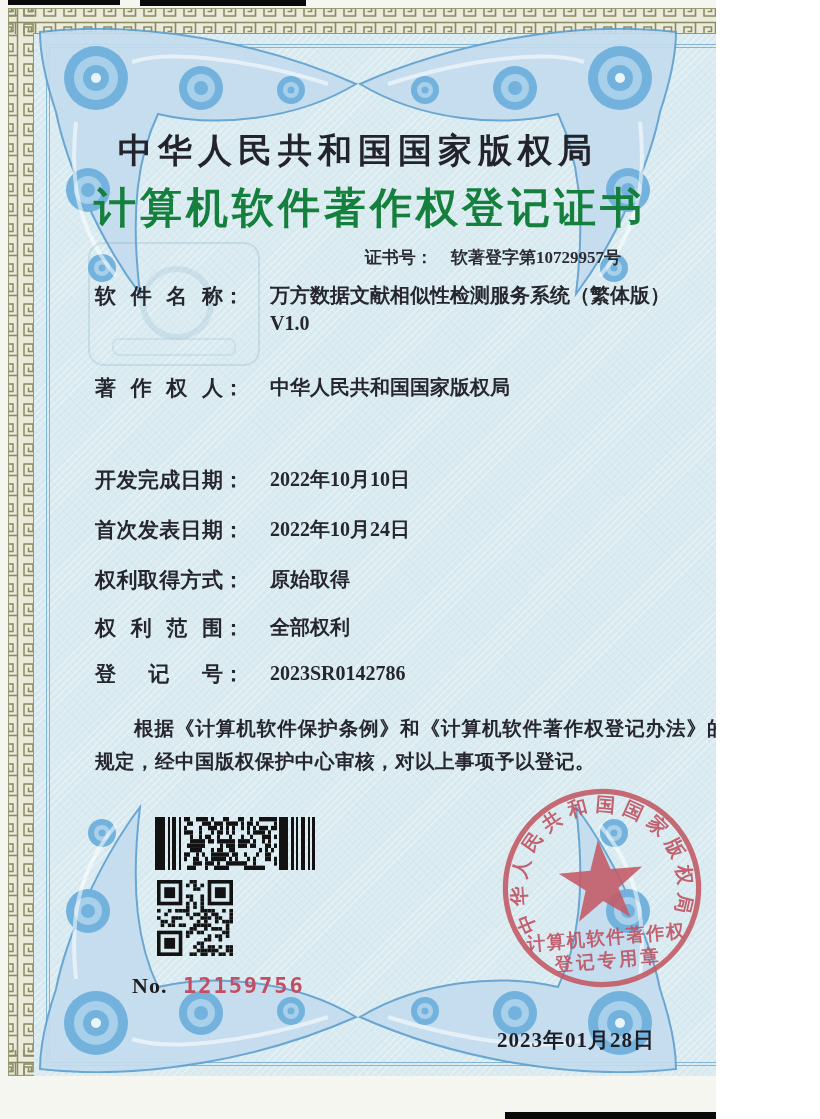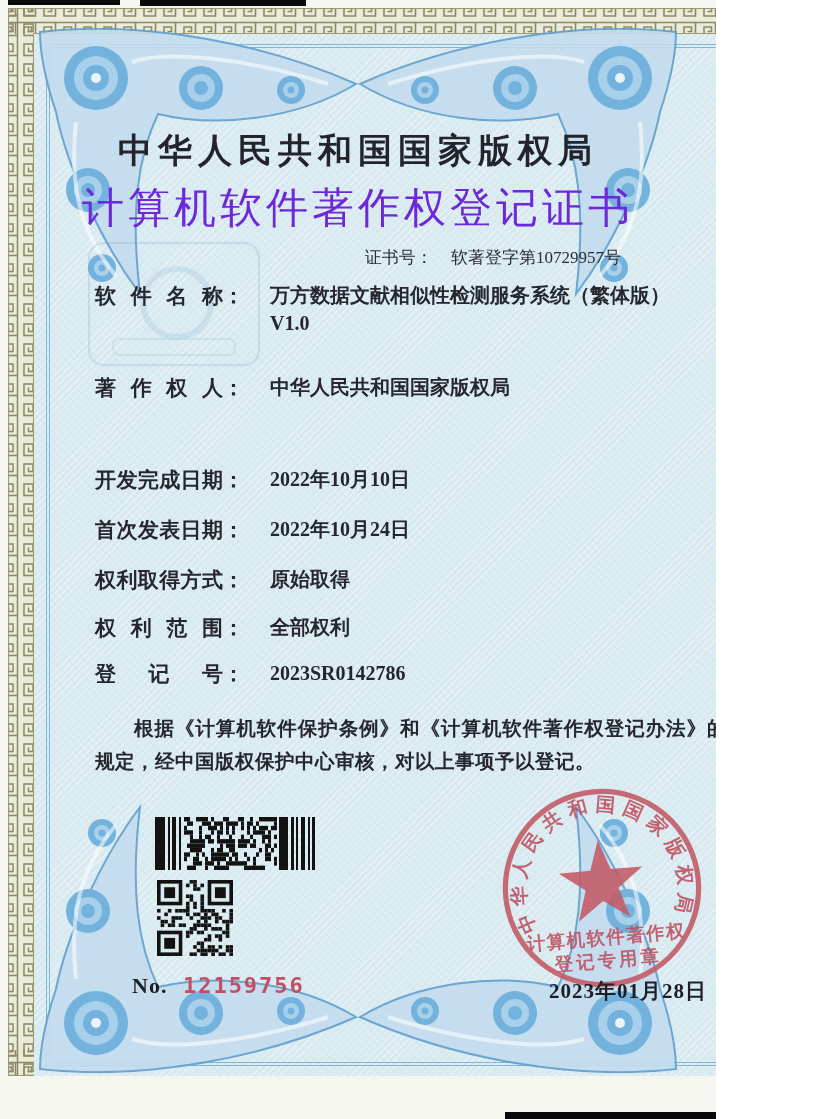--- a/index.html
+++ b/index.html
@@ -27,43 +27,43 @@
   #watermark{position:absolute;left:88px;top:242px;width:168px;height:120px;
              border:2px solid rgba(120,165,195,.30);border-radius:16px;opacity:.8;}
   #watermark .wm-ring{position:absolute;left:50px;top:22px;width:62px;height:62px;border-radius:50%;
              border:6px solid rgba(120,165,195,.22);}
   #watermark .wm-base{position:absolute;left:22px;bottom:8px;width:120px;height:14px;border-radius:7px;
              border:2px solid rgba(120,165,195,.20);}
   
   .authority{position:absolute;left:0;top:128px;width:100%;text-align:center;
              font-size:34px;font-weight:700;letter-spacing:6px;color:#23232c;}
   .cert-title{position:absolute;left:0;top:180px;width:100%;text-align:center;
-             font-size:42px;font-weight:400;letter-spacing:4px;color:#6d28d9;}
-  .certno{position:absolute;right:95px;top:246px;font-size:17px;font-weight:400;color:#2b2b33;}
+             font-size:42px;font-weight:700;letter-spacing:4px;color:#15803d;padding-left:12px;}
+  .certno{position:absolute;right:95px;top:246px;font-size:17px;font-weight:700;color:#2b2b33;}
   .certno .v{margin-left:14px;}
   .row{position:absolute;left:95px;white-space:nowrap;}
   .lbl{display:inline-block;width:128px;text-align:justify;text-align-last:justify;
        font-size:21px;font-weight:700;color:#26262e;white-space:pre;vertical-align:top;}
   .colon{font-size:21px;font-weight:700;color:#26262e;vertical-align:top;}
   .val{display:inline-block;margin-left:22px;font-size:20px;font-weight:700;color:#26262e;
        vertical-align:top;white-space:normal;}
   .val .vline{line-height:27.5px;}
   .statement{position:absolute;left:95px;top:712px;width:632px;font-size:19.5px;font-weight:600;
              color:#26262e;line-height:33px;text-indent:2em;text-align:justify;letter-spacing:.5px;}
   
   #barcode{position:absolute;left:155px;top:817px;width:167px;height:53px;}
   #qrcode{position:absolute;left:157px;top:880px;width:76px;height:76px;}
   
   .serial{position:absolute;left:132px;top:973px;font-size:22px;color:#1d1d1d;text-align:center;}
   .serial .no{font-weight:600;letter-spacing:1px;}
   .serial .num{font-family:"DejaVu Sans Mono",monospace;font-weight:600;color:#c34e63;
                letter-spacing:2px;margin-left:10px;}
   
   #seal{position:absolute;left:497px;top:783px;width:210px;height:210px;transform:rotate(-5deg);opacity:.88;}
-  .issue-date{position:absolute;left:497px;top:977px;width:210px;text-align:right;
+  .issue-date{position:absolute;left:497px;top:1026px;width:210px;text-align:left;
               font-size:21px;font-weight:700;color:#1e1e28;letter-spacing:1px;}
 </style>
 </head>
 <body>
 
 <div id="page">
 
   <div class="scanbar" style="left:8px;top:0;width:112px;height:5px;"></div>
   <div class="scanbar" style="left:140px;top:0;width:166px;height:6px;"></div>
   <div class="scanbar" style="left:505px;bottom:0;width:315px;height:7px;"></div>

